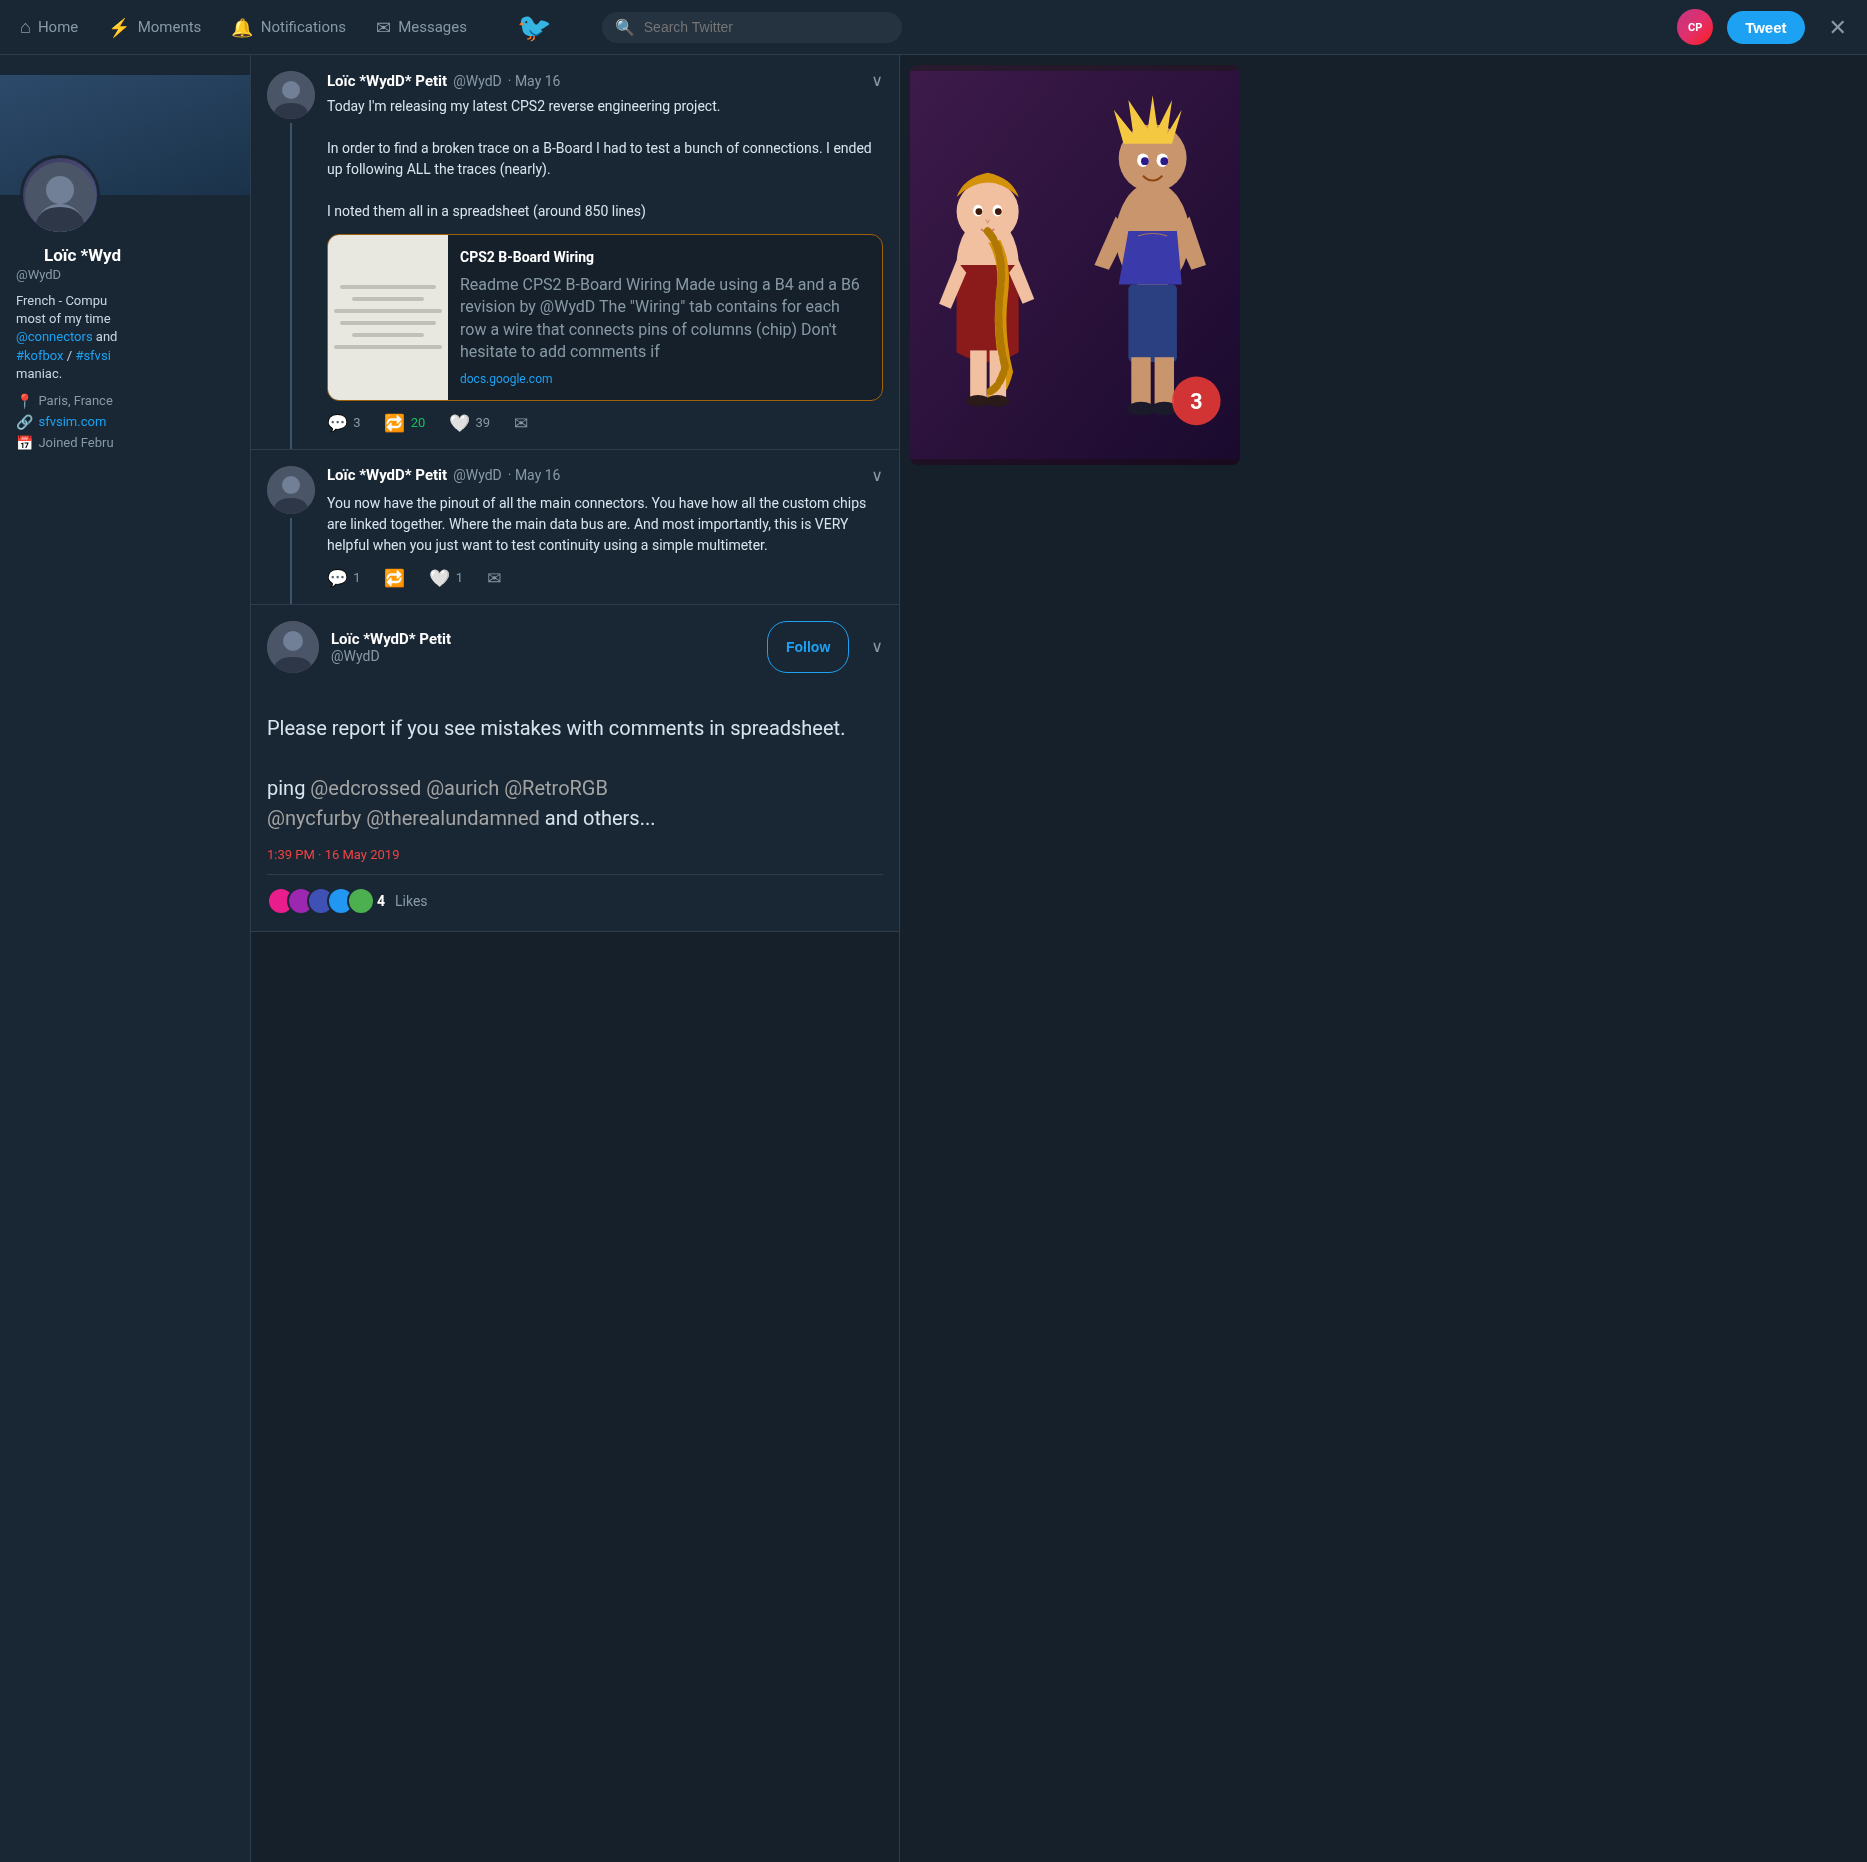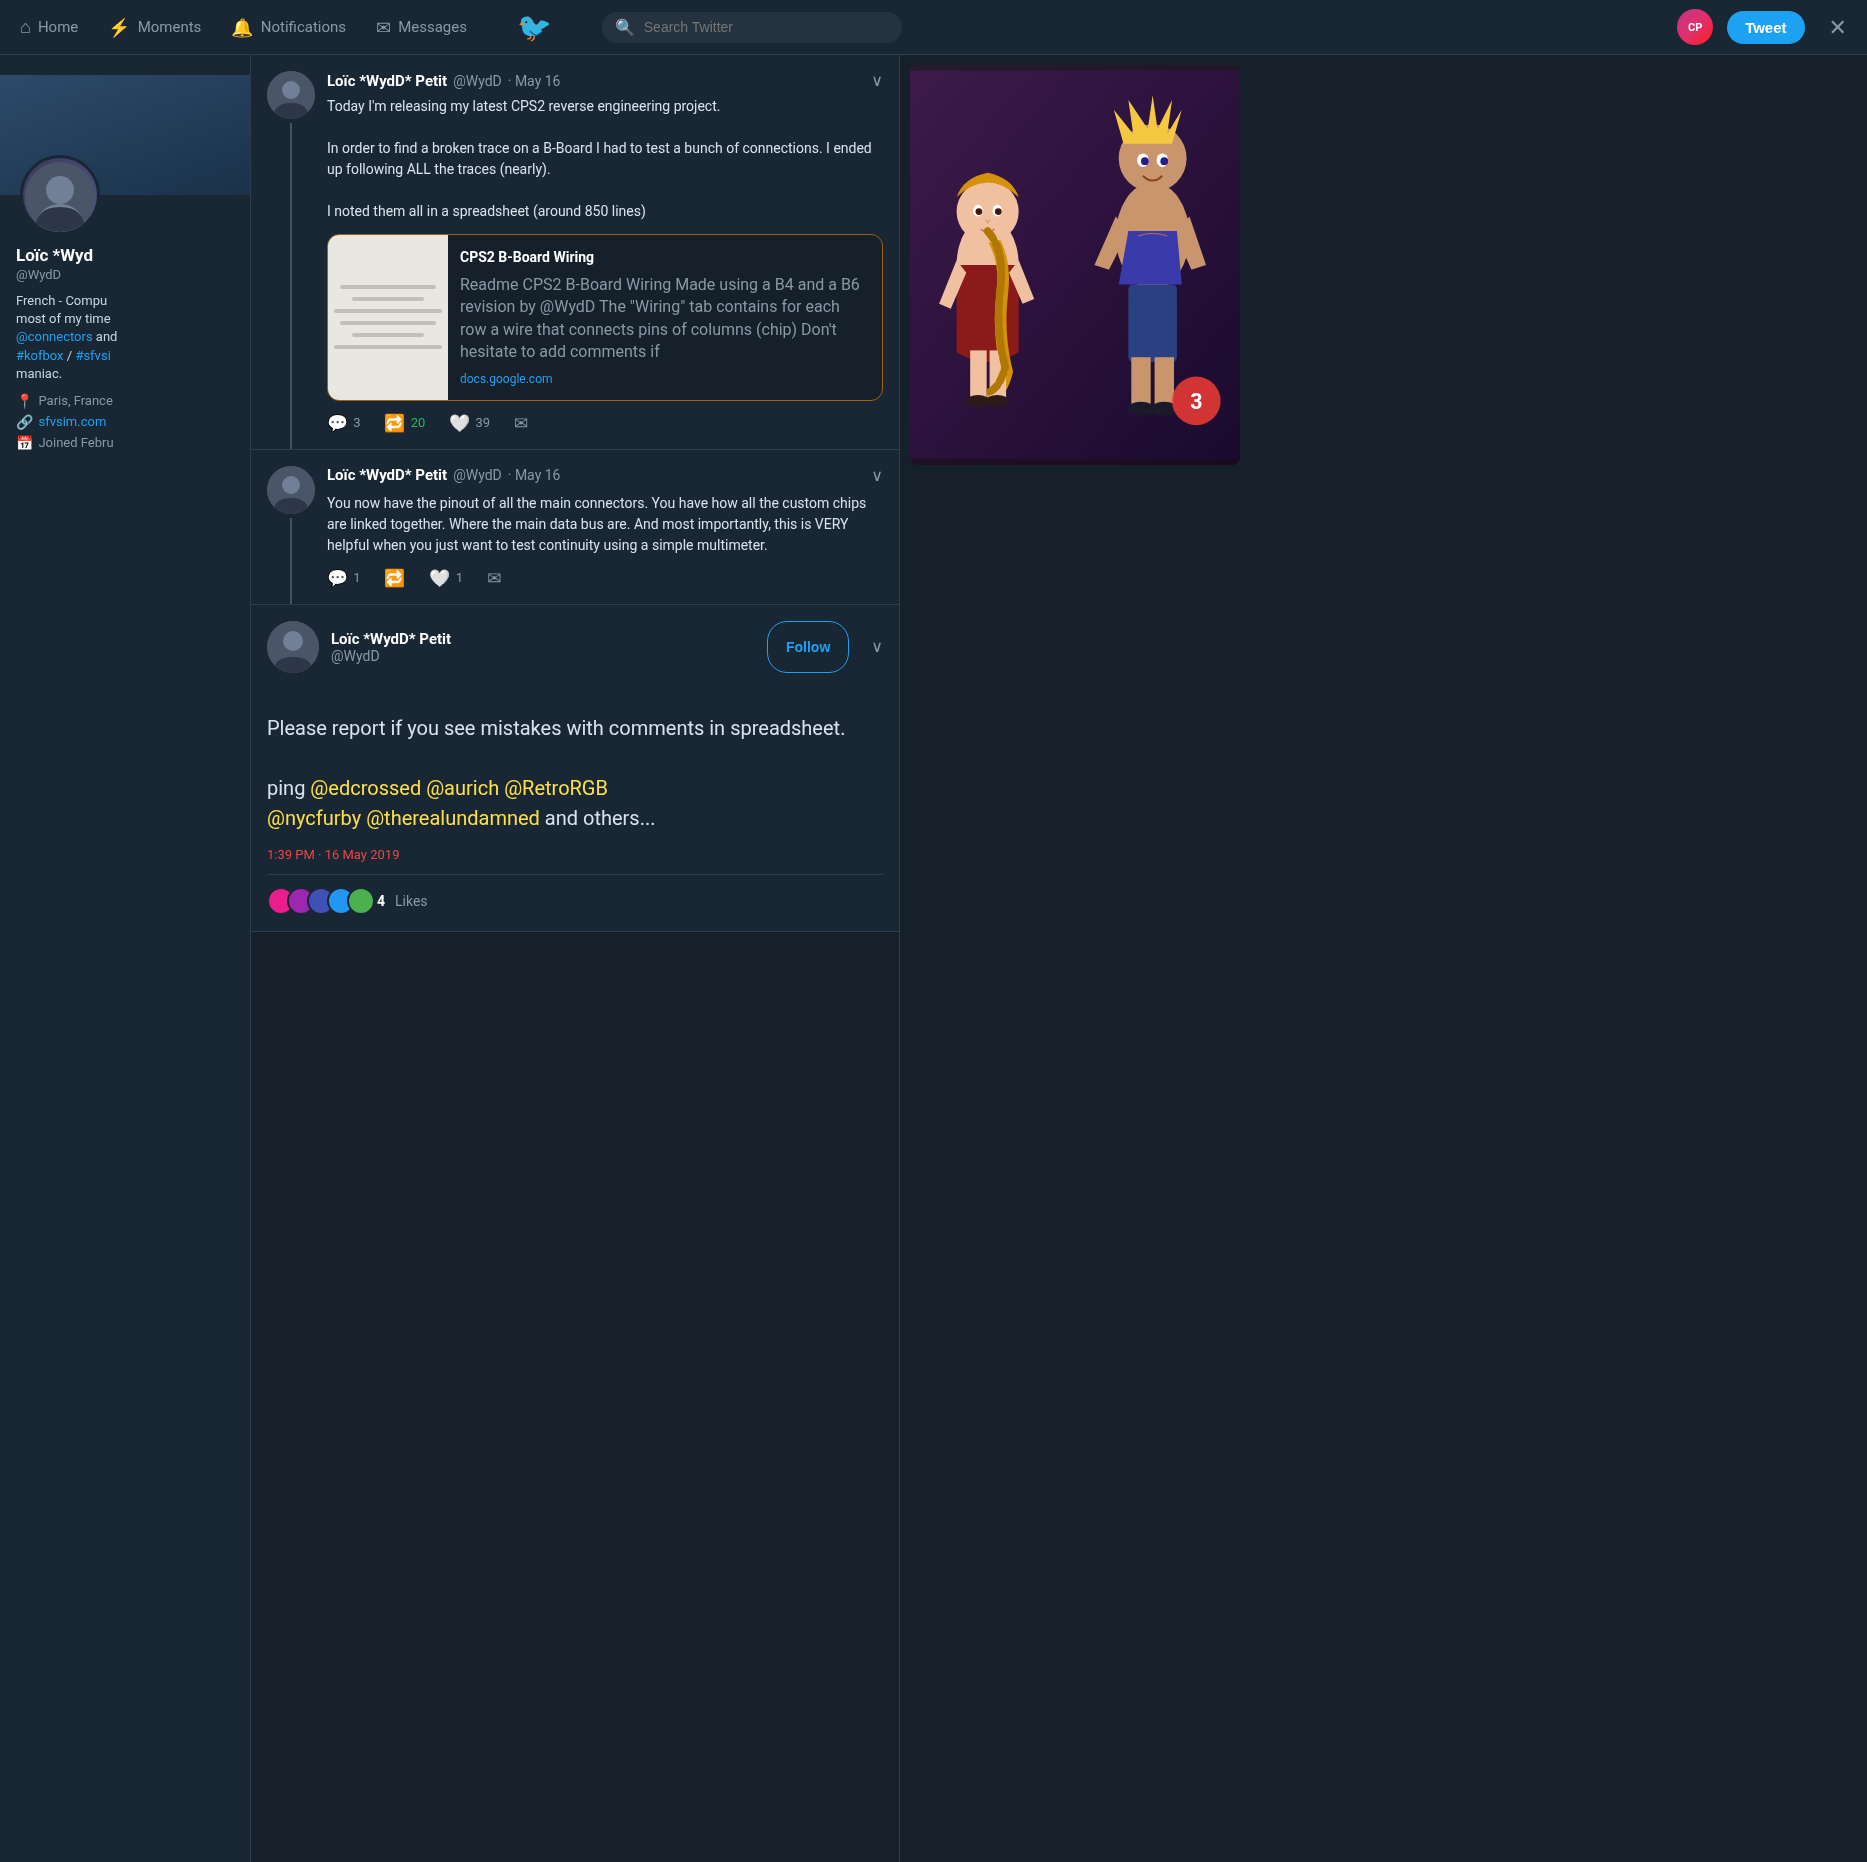--- a/index.html
+++ b/index.html
@@ -139,20 +139,21 @@
     .profile-info {
       padding: 50px 16px 16px;
     }
     .profile-name {
       font-size: 17px;
       font-weight: bold;
       color: #ffffff;
       white-space: nowrap;
       overflow: hidden;
       text-overflow: ellipsis;
+      margin-left: 28px;
     }
     .profile-handle {
       color: #8899a6;
       font-size: 13px;
       margin-top: 2px;
     }
     .profile-bio {
       color: #c8d6e3;
       font-size: 13px;
       margin-top: 10px;
@@ -386,21 +387,21 @@
       justify-content: center;
       font-size: 10px;
       color: white;
     }
     .la1 { background: #e91e8c; }
     .la2 { background: #9c27b0; }
     .la3 { background: #3f51b5; }
     .la4 { background: #2196f3; }
     .la5 { background: #4caf50; }
 
-    .mention { color: #fde047; }
+    .mention { color: #a3a3a3; }
 
     
     .right-col {
       width: 350px;
       min-height: calc(1862px - 55px);
       padding: 10px;
       position: relative;
     }
     .right-banner {
       width: 100%;

